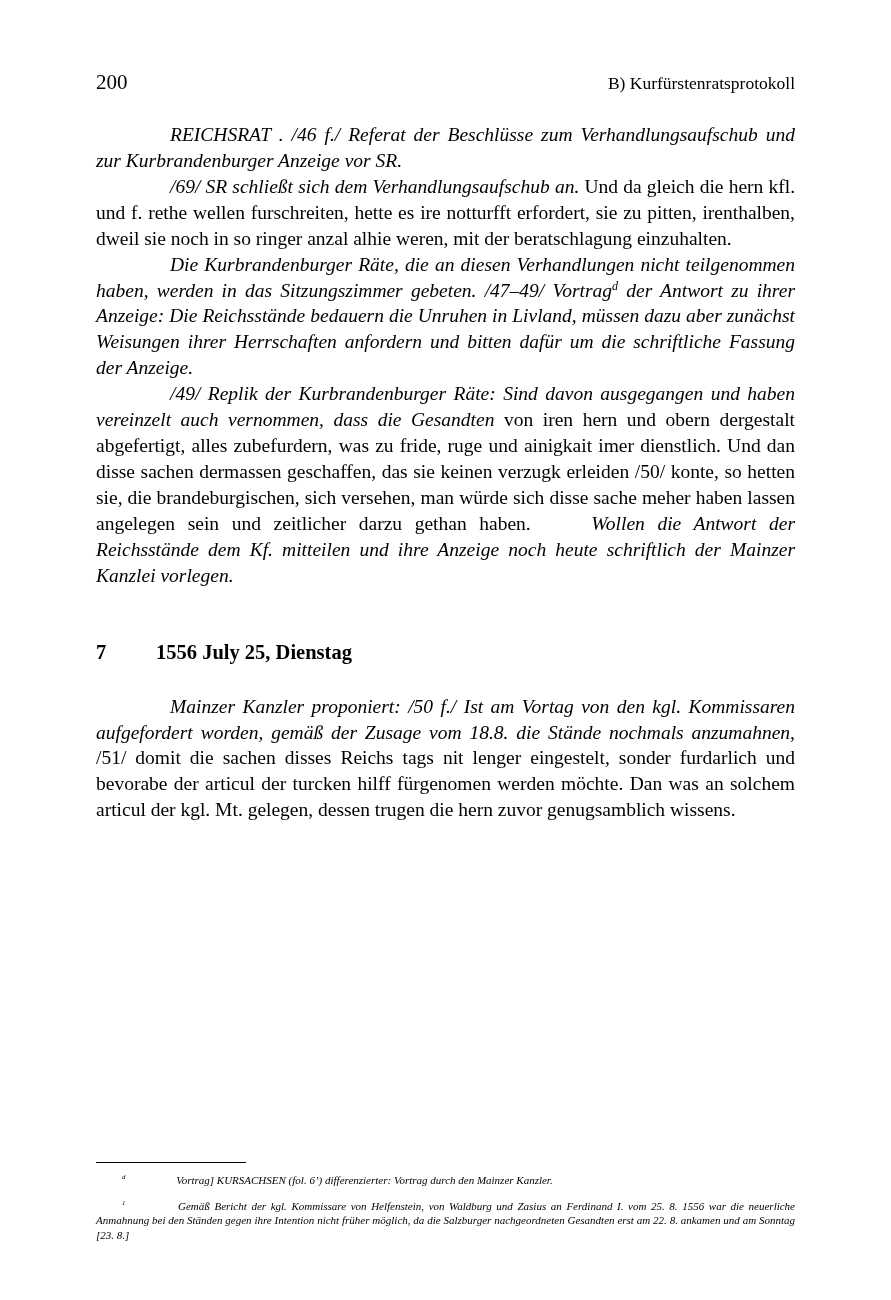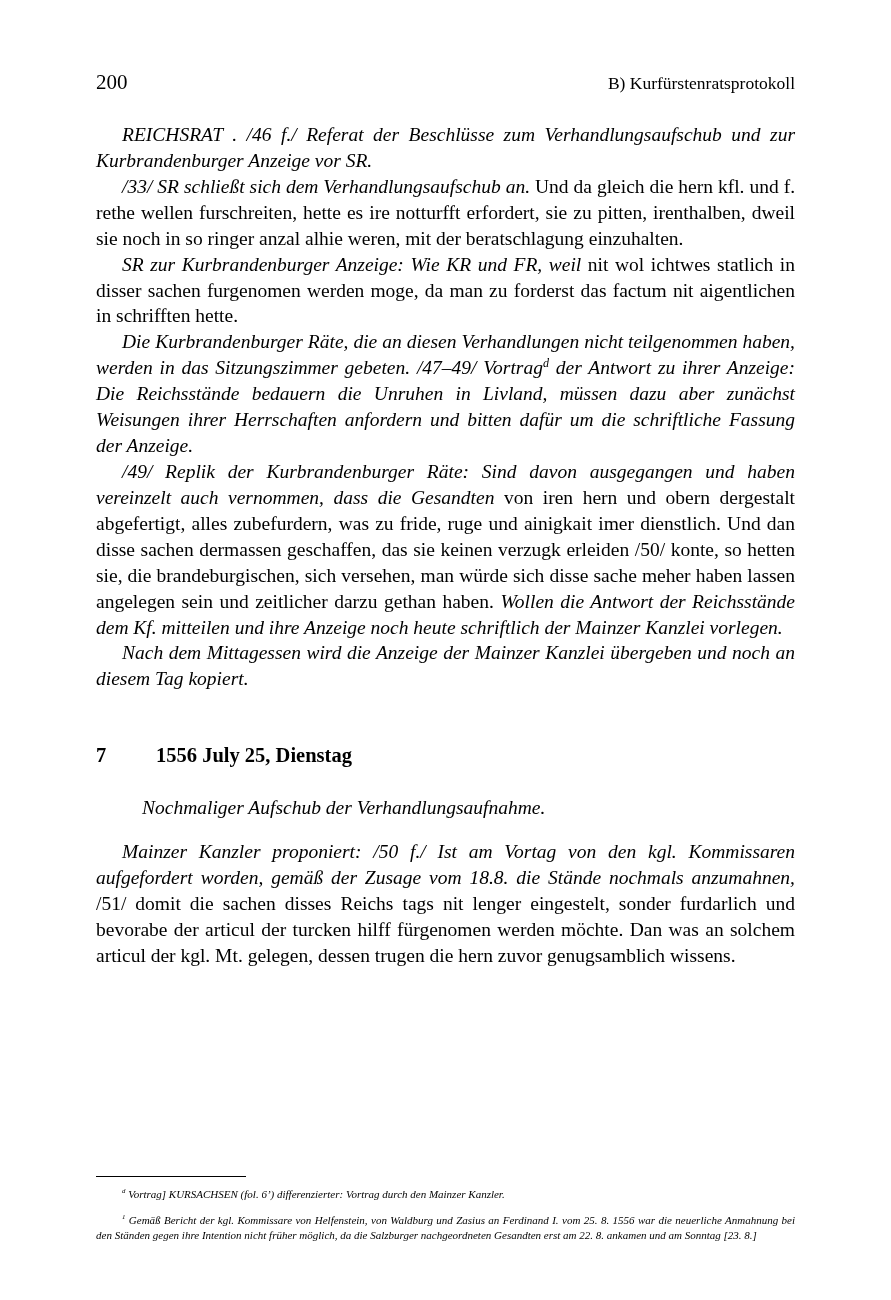--- a/index.html
+++ b/index.html
@@ -49,20 +49,21 @@
   p.para {
     margin: 0;
     text-indent: 26px;
     hyphens: auto;
   }
   p.noindent {
     text-indent: 0;
   }
   i, .it {
     font-style: italic;
+    margin-left: 48px;
   }
   sup {
     font-size: 0.62em;
     vertical-align: super;
     line-height: 0;
   }
   .section-head {
     display: flex;
     margin-top: 52px;
     margin-bottom: 30px;
@@ -110,33 +111,30 @@
 
 <div class="page">
 
   <div class="header">
     <div class="folio">200</div>
     <div class="running-title">B) Kurfürstenratsprotokoll</div>
   </div>
 
   <div class="body">
     <p class="para"><i>REICHSRAT . /46 f./ Referat der Beschlüsse zum Verhandlungsaufschub und zur Kurbrandenburger Anzeige vor SR.</i></p>
-    <p class="para"><i>/33/ SR schließt sich dem Verhandlungsaufschub an.</i> Und da gleich die hern kfl. und f. rethe wellen furschreiten, hette es ire notturfft erfordert, sie zu pitten, irenthalben, dweil sie noch in so ringer anzal alhie weren, mit der beratschlagung einzuhalten.</p>
-    <p class="para"><i>SR zur Kurbrandenburger Anzeige: Wie KR und FR, weil</i> nit wol ichtwes statlich in disser sachen furgenomen werden moge, da man zu forderst das factum nit aigentlichen in schrifften hette.</p>
+    <p class="para"><i>/69/ SR schließt sich dem Verhandlungsaufschub an.</i> Und da gleich die hern kfl. und f. rethe wellen furschreiten, hette es ire notturfft erfordert, sie zu pitten, irenthalben, dweil sie noch in so ringer anzal alhie weren, mit der beratschlagung einzuhalten.</p>
     <p class="para"><i>Die Kurbrandenburger Räte, die an diesen Verhandlungen nicht teilgenommen haben, werden in das Sitzungszimmer gebeten. /47–49/ Vortrag<sup>d</sup> der Antwort zu ihrer Anzeige: Die Reichsstände bedauern die Unruhen in Livland, müssen dazu aber zunächst Weisungen ihrer Herrschaften anfordern und bitten dafür um die schriftliche Fassung der Anzeige.</i></p>
     <p class="para"><i>/49/ Replik der Kurbrandenburger Räte: Sind davon ausgegangen und haben vereinzelt auch vernommen, dass die Gesandten</i> von iren hern und obern dergestalt abgefertigt, alles zubefurdern, was zu fride, ruge und ainigkait imer dienstlich. Und dan disse sachen dermassen geschaffen, das sie keinen verzugk erleiden /50/ konte, so hetten sie, die brandeburgischen, sich versehen, man würde sich disse sache meher haben lassen angelegen sein und zeitlicher darzu gethan haben. <i>Wollen die Antwort der Reichsstände dem Kf. mitteilen und ihre Anzeige noch heute schriftlich der Mainzer Kanzlei vorlegen.</i></p>
-    <p class="para"><i>Nach dem Mittagessen wird die Anzeige der Mainzer Kanzlei übergeben und noch an diesem Tag kopiert.</i></p>
   </div>
 
   <div class="section-head">
     <div class="section-num">7</div>
     <div class="section-title">1556 July 25, Dienstag</div>
   </div>
 
-  <p class="regest">Nochmaliger Aufschub der Verhandlungsaufnahme.</p>
 
   <div class="body">
     <p class="para"><i>Mainzer Kanzler proponiert: /50 f./ Ist am Vortag von den kgl. Kommissaren aufgefordert worden, gemäß der Zusage vom 18.8. die Stände nochmals anzumahnen,</i> /51/ domit die sachen disses Reichs tags nit lenger eingestelt, sonder furdarlich und bevorabe der articul der turcken hilff fürgenomen werden möchte. Dan was an solchem articul der kgl. Mt. gelegen, dessen trugen die hern zuvor genugsamblich wissens.</p>
   </div>
 
   <div class="footnotes">
     <div class="fn-rule"></div>
     <p class="fn"><span class="marker"><sup>d</sup></span> <i>Vortrag] KURSACHSEN (fol. 6’) differenzierter: Vortrag durch den Mainzer Kanzler.</i></p>
     <p class="fn"><span class="marker"><sup>1</sup></span> <i>Gemäß Bericht der kgl. Kommissare von Helfenstein, von Waldburg und Zasius an Ferdinand I. vom 25. 8. 1556 war die neuerliche Anmahnung bei den Ständen gegen ihre Intention nicht früher möglich, da die Salzburger nachgeordneten Gesandten erst am 22. 8. ankamen und am Sonntag [23. 8.]</i></p>
   </div>

